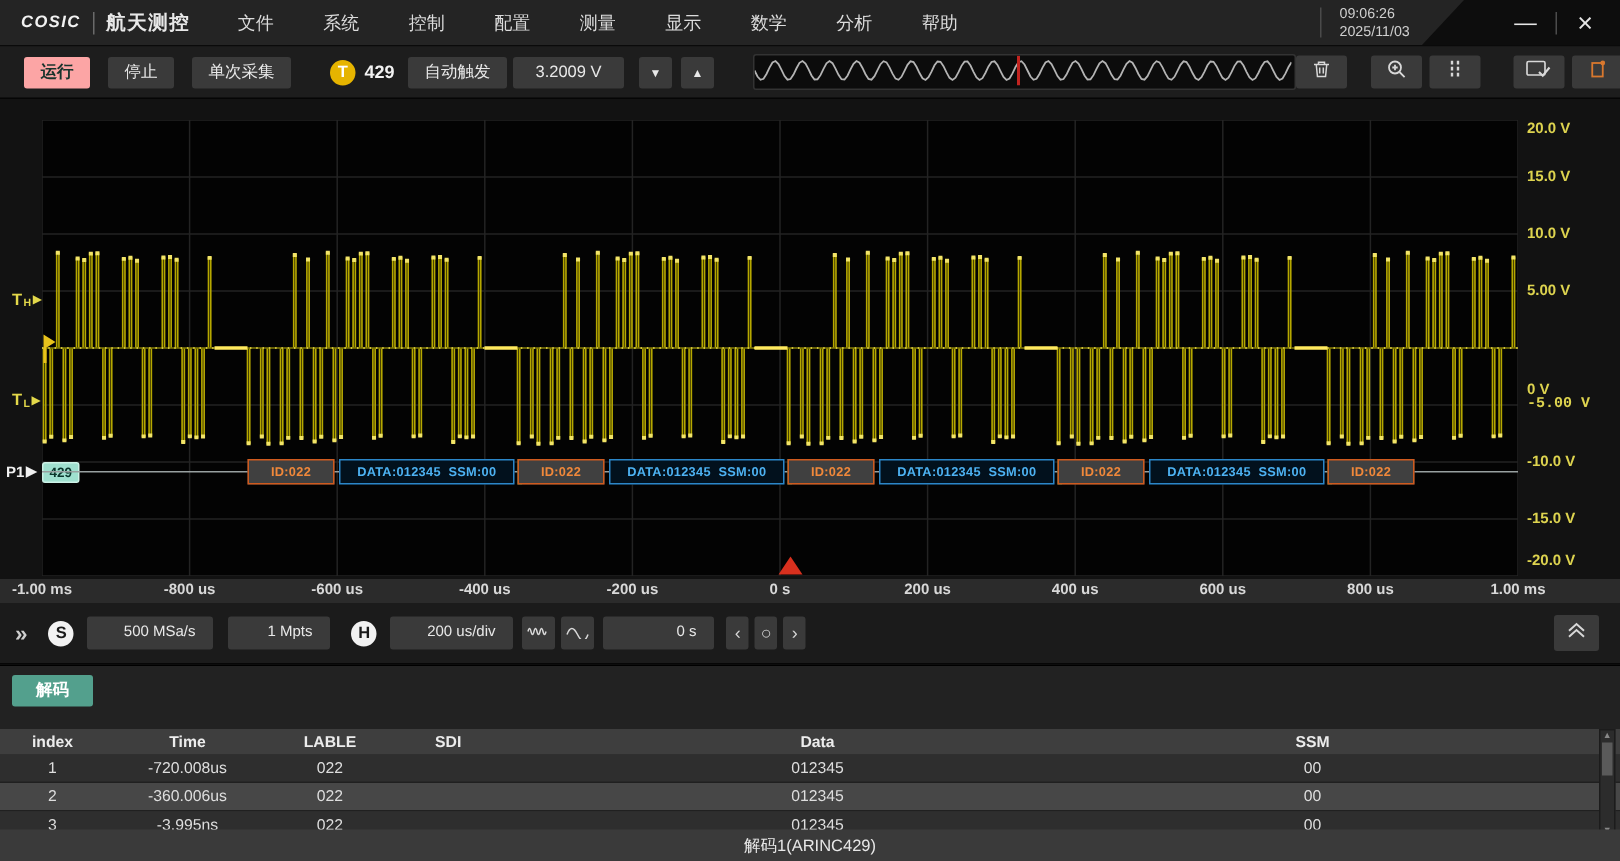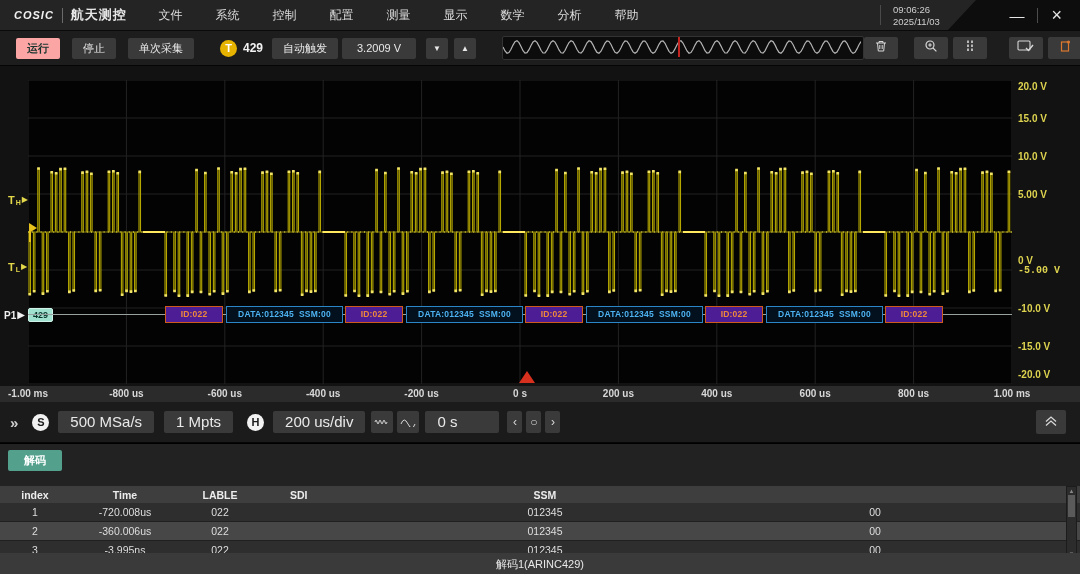--- a/index.html
+++ b/index.html
@@ -37,21 +37,21 @@
   .icon-btn{width:34px;height:22px;background:#3a3a3a;border-radius:2px;display:flex;align-items:center;
     justify-content:center;flex:0 0 auto;}
 
   
   .scope{position:relative;height:336px;background:#121212;}
   .plot{position:absolute;left:28px;top:14px;width:984px;height:304px;background:#030303;overflow:hidden;}
   .plot svg{position:absolute;left:0;top:0;}
   .busline{position:absolute;left:0;top:234px;width:100%;height:1px;background:#98a0a0;z-index:1;}
   .word-id,.word-data{position:absolute;top:226px;height:15px;line-height:15px;font-size:8.5px;font-weight:700;
     z-index:2;text-align:center;letter-spacing:.2px;}
-  .word-id{width:56px;background:#4c1d95;border:1px solid #cf5a1e;color:#f0883a;}
+  .word-id{width:56px;background:#404040;border:1px solid #cf5a1e;color:#f0883a;}
   .word-data{width:115px;background:#02111d;border:1px solid #2b86c8;color:#4db2f2;white-space:pre;}
   .word-cap{position:absolute;top:226px;width:3px;height:17px;background:#3cc43c;z-index:2;}
   .vticks{position:absolute;left:1014px;top:0;width:64px;height:320px;}
   .vtick{position:absolute;left:4px;transform:translateY(-50%);font-size:10px;font-weight:700;color:#ddd34f;}
   .taxis{position:absolute;left:0;top:320px;width:1080px;height:16px;background:#2b2b2b;}
   .ttick{position:absolute;top:2px;transform:translateX(-50%);font-size:10px;font-weight:700;color:#d8d8d8;white-space:nowrap;}
   .ch-label{position:absolute;display:flex;align-items:center;gap:1px;font-weight:800;}
   .lab-yellow{color:#e3d84a;font-size:11px;}
   .lab-sub{font-size:7px;margin-top:4px;}
   .lab-arrow{font-size:8px;line-height:1;}
@@ -59,22 +59,22 @@
   .bus-badge{margin-left:2px;background:#9fe0cf;color:#0a352b;border:1px solid #cdf2e7;font-size:9px;
     font-weight:800;padding:1px 4px;border-radius:2px;}
   .trig-flag{position:absolute;left:29px;top:157px;width:0;height:0;border-top:5px solid transparent;
     border-bottom:5px solid transparent;border-left:8px solid #e8c21c;}
   .trig-flag::after{content:"";position:absolute;left:-8px;top:4px;width:2px;height:10px;background:#e8c21c;}
   .trig-tri{position:absolute;left:491px;top:291px;width:0;height:0;border-left:8px solid transparent;
     border-right:8px solid transparent;border-bottom:12px solid #d8301e;z-index:3;}
 
   
   .hbar{position:relative;height:40px;background:#1b1b1b;display:flex;align-items:center;border-bottom:1px solid #060606;}
-  .hb-btn{height:22px;line-height:22px;padding:0 12px;background:#3a3a3a;color:#e9e9e9;font-size:15px;
-    border-radius:2px;text-align:left;flex:0 0 auto;}
+  .hb-btn{height:22px;line-height:22px;padding:0 12px;background:#3a3a3a;color:#e9e9e9;font-size:10px;
+    border-radius:2px;text-align:right;flex:0 0 auto;}
   .expand{color:#cfcfcf;font-size:15px;font-weight:700;margin-left:10px;}
   .s-badge,.h-badge{background:#f2f2f2;color:#1a1a1a;}
   .nav-btn{width:15px;height:22px;line-height:22px;background:#3a3a3a;color:#d8d8d8;font-size:12px;
     text-align:center;border-radius:2px;flex:0 0 auto;}
   .collapse-btn{margin-left:auto;margin-right:14px;width:30px;height:24px;background:#3a3a3a;border-radius:2px;
     display:flex;align-items:center;justify-content:center;}
 
   
   .decode{position:relative;height:134px;background:#222;border-top:1px solid #000;}
   .tab-row{height:42px;}
@@ -289,20 +289,21 @@
   <div class="decode">
     <div class="tab-row">
       <span class="tab">解码</span>
     </div>
     <div class="tbl">
       <div class="thead" id="thead">
           <div class="th c0">index</div>
           <div class="th c1">Time</div>
           <div class="th c2">LABLE</div>
           <div class="th c3">SDI</div>
+          <div class="th c4">Data</div>
           <div class="th c5">SSM</div>
         </div>
       <div id="tbody">
           <div class="tr">
             <div class="td c0">1</div>
             <div class="td c1">-720.008us</div>
             <div class="td c2">022</div>
             <div class="td c3"></div>
             <div class="td c4">012345</div>
             <div class="td c5">00</div>

